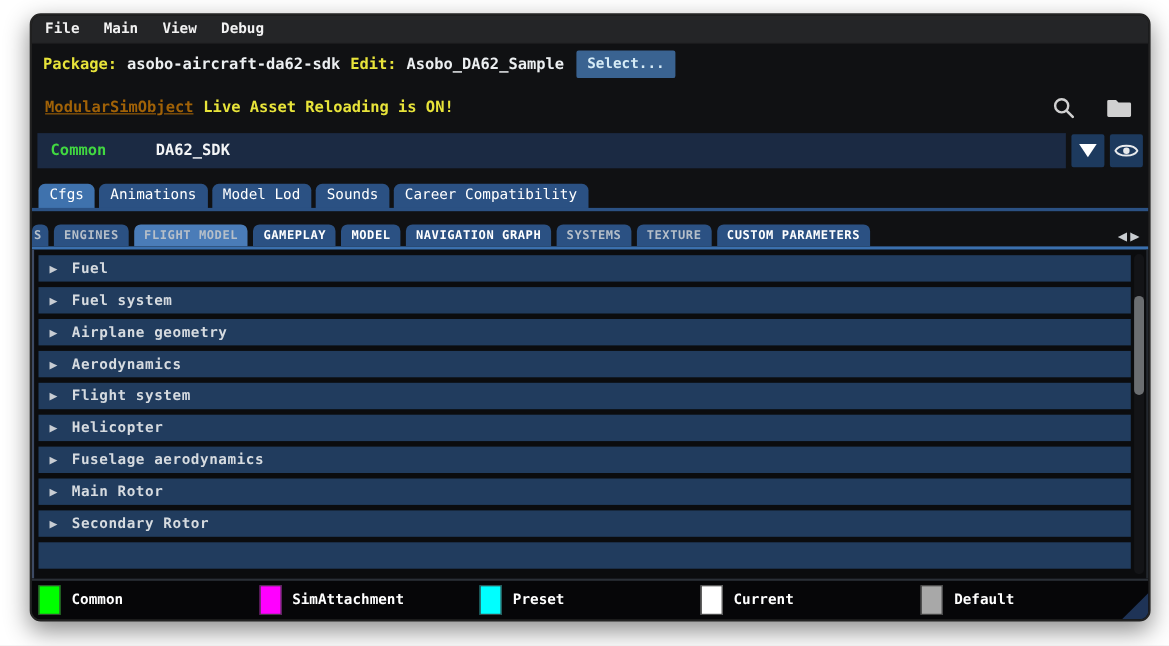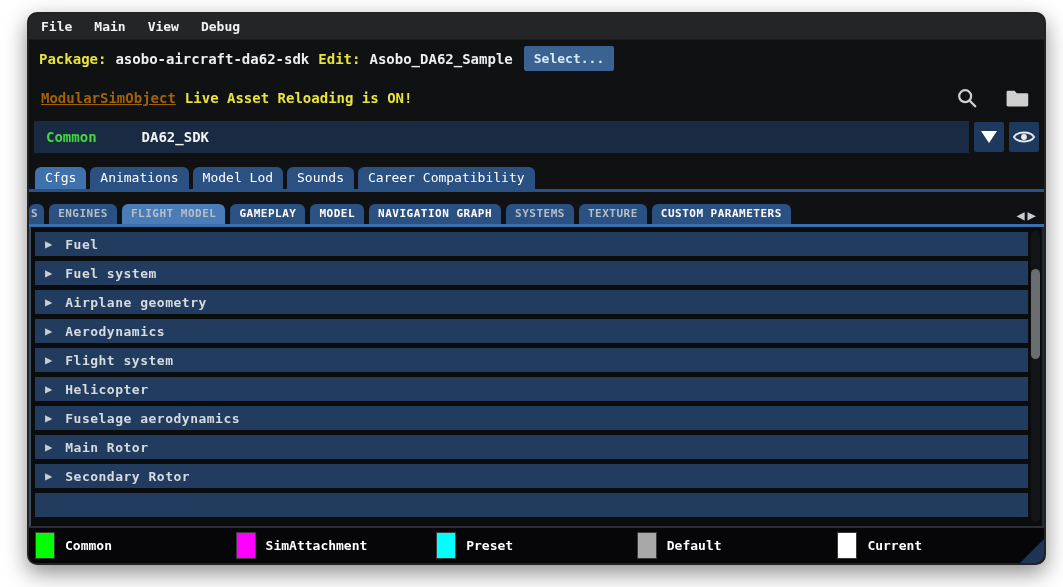--- a/index.html
+++ b/index.html
@@ -200,24 +200,24 @@
       </div>
       <div class="legend-item">
         <span class="swatch" style="background: rgb(255, 0, 255);"></span>
         <span class="legend-label">SimAttachment</span>
       </div>
       <div class="legend-item">
         <span class="swatch" style="background: rgb(0, 255, 255);"></span>
         <span class="legend-label">Preset</span>
       </div>
       <div class="legend-item">
+        <span class="swatch" style="background: rgb(255, 255, 255);"></span>
+        <span class="legend-label">Current</span>
+      </div>
+      <div class="legend-item">
         <span class="swatch" style="background: rgb(168, 168, 168);"></span>
         <span class="legend-label">Default</span>
       </div>
-      <div class="legend-item">
-        <span class="swatch" style="background: rgb(255, 255, 255);"></span>
-        <span class="legend-label">Current</span>
-      </div>
       <span class="grip"></span>
     </div>
 
   </div>
 </div>
 
 </body></html>

